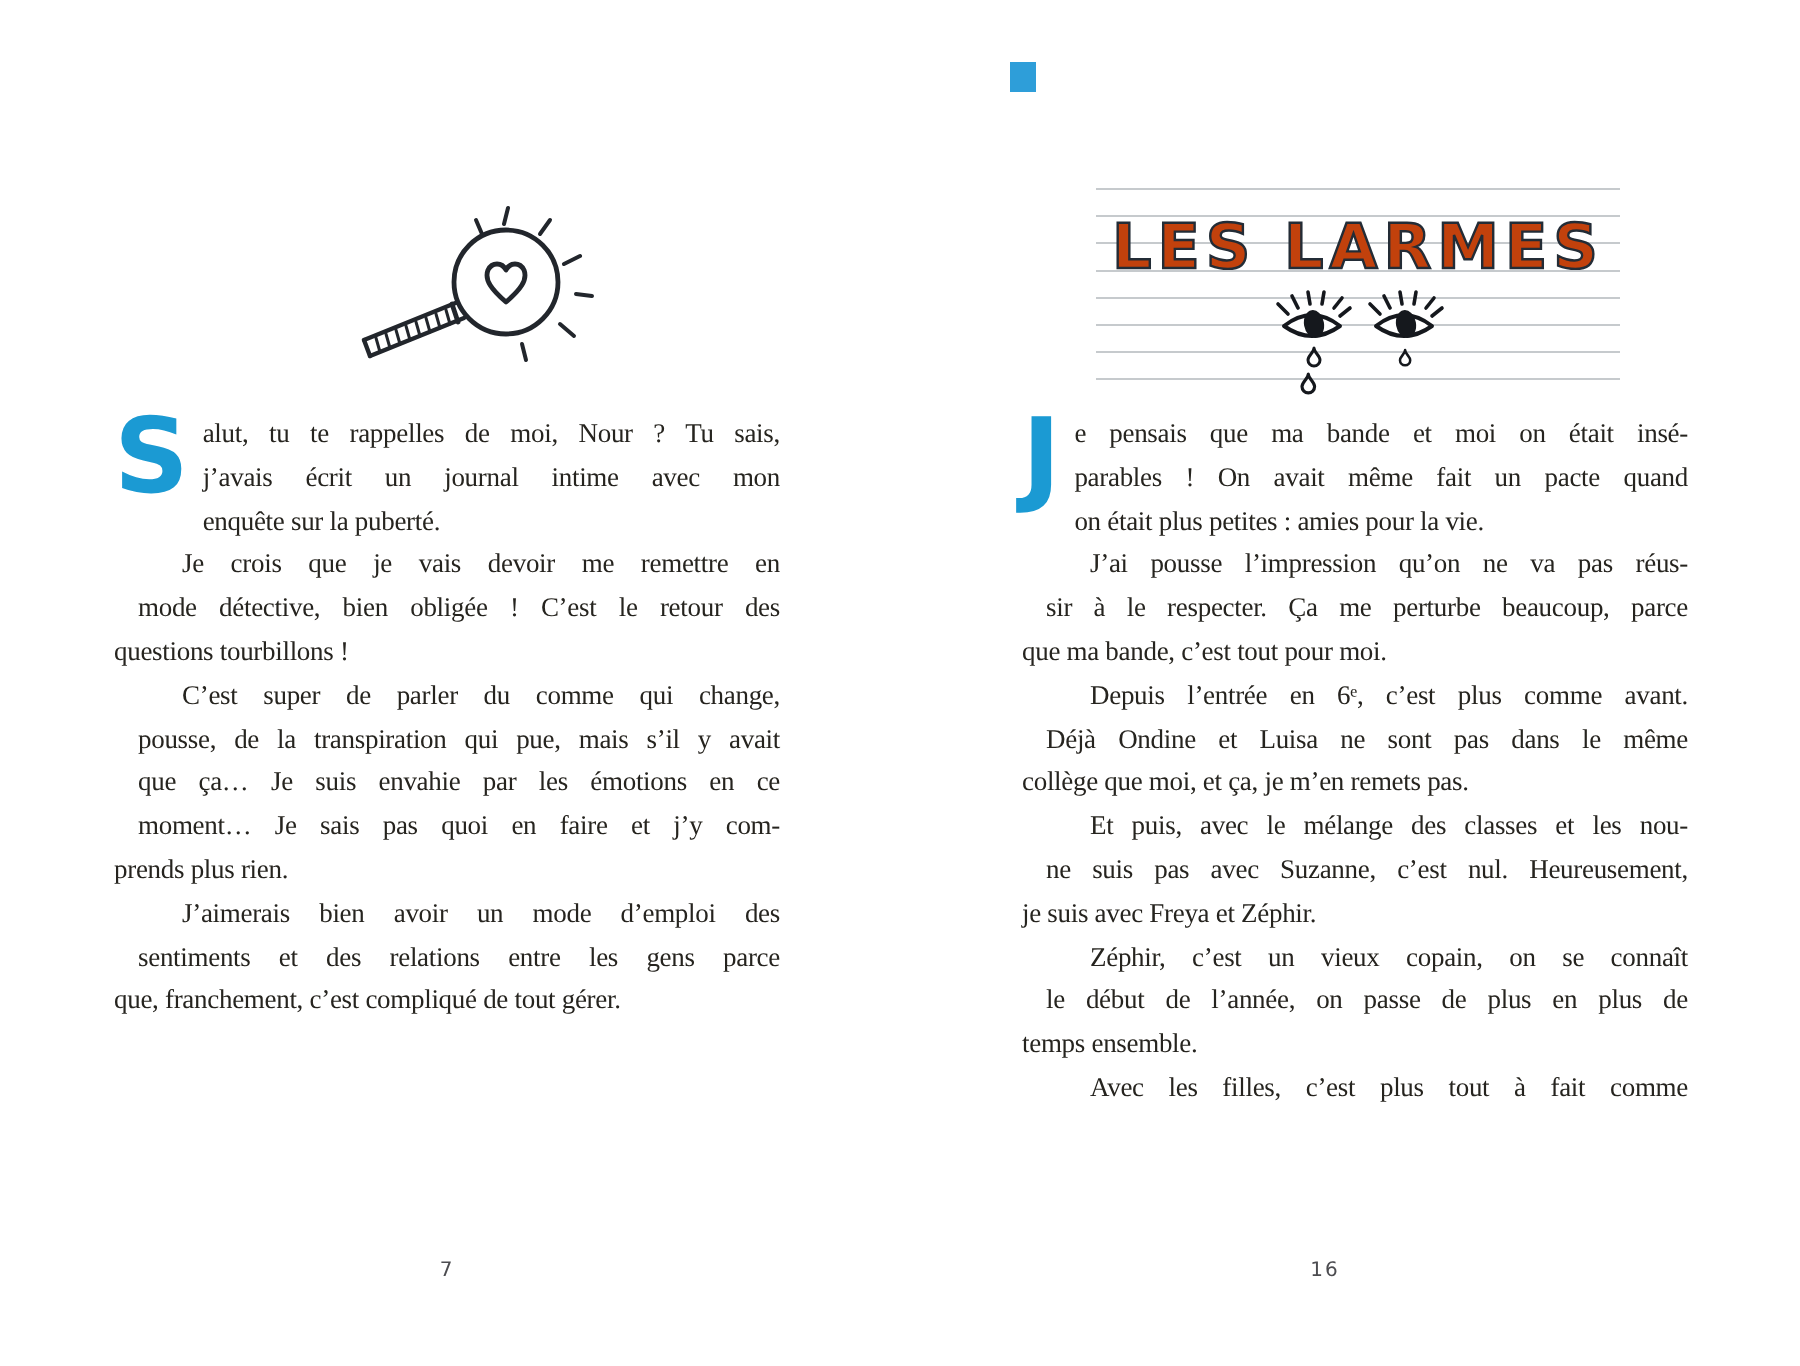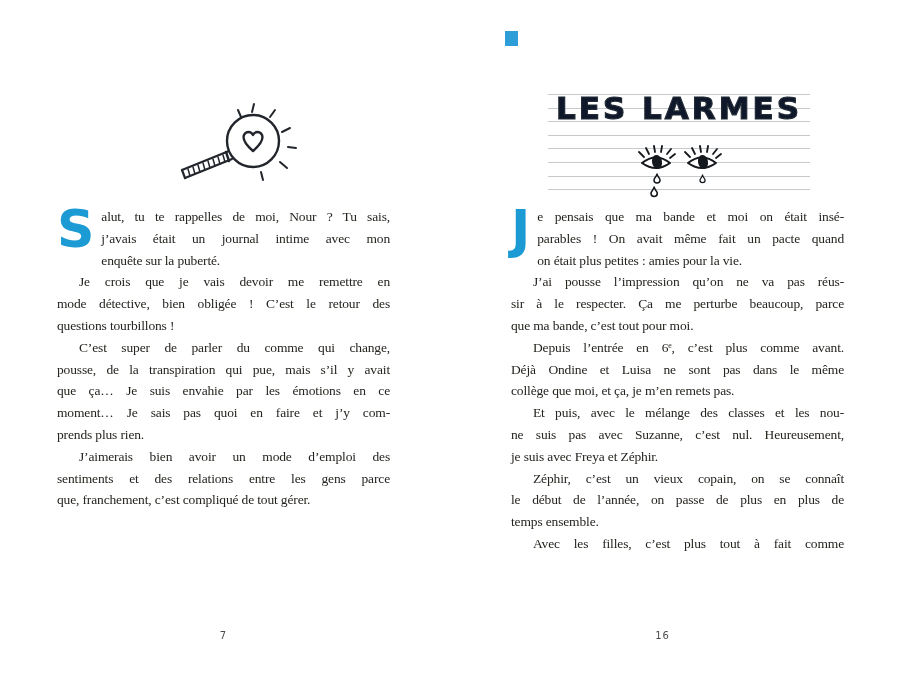--- a/index.html
+++ b/index.html
@@ -5,35 +5,35 @@
   html,body { margin:0; padding:0; background:#ffffff; }
   .spread {
     position:relative; width:900px; height:683px; background:#ffffff;
     font-family:"Liberation Serif", serif; color:#26241f; overflow:hidden;
   }
   .text-col { position:absolute; width:333px; font-size:13.5px; line-height:21.8px; letter-spacing:-0.15px; }
   #left-col  { left:57px;  top:206px; }
   #right-col { left:511px; top:206px; }
   .para { margin:0; }
   .line { text-align:left; }
-  .line.just { text-align:justify; text-align-last:justify; }
+  .line.just { text-align:justify; text-align-last:justify;margin-left:12px; }
   .line.indent { text-indent:22px; }
   .drop-cap {
     float:left; font-family:"DejaVu Sans", sans-serif; font-weight:bold;
     color:#1b9ad3; font-size:52px; line-height:44px; height:43px;
     margin:1px 7px 0 0; overflow:visible;
   }
   .ruled {
     position:absolute; left:548px; top:94px; width:262px; height:97px;
     background:repeating-linear-gradient(to bottom, #c6cacd 0 1px, transparent 1px 13.6px);
   }
   .chapter-title {
-    position:absolute; left:548px; top:90px; width:262px; text-align:center;
+    position:absolute; left:548px; top:106px; width:262px; text-align:center;
     font-family:"DejaVu Sans", sans-serif; font-weight:bold; font-size:31px;
-    letter-spacing:3px; color:#0f172a; -webkit-text-stroke:1.2px #232c36;
+    letter-spacing:3px; color:#c2410c; -webkit-text-stroke:1.2px #232c36;
     white-space:nowrap;
   }
   .blue-square { position:absolute; left:505px; top:31px; width:13px; height:15px; background:#2e9ed9; }
   .page-num {
     position:absolute; top:630px; width:333px; text-align:center;
     font-family:"DejaVu Sans", sans-serif; font-size:10px; color:#4c4c50; letter-spacing:1px;
   }
   #pn-left  { left:57px; }
   #pn-right { left:496px; }
   .illus { position:absolute; }
@@ -78,21 +78,21 @@
 
         <circle cx="93" cy="45" r="26" stroke-width="2.4" fill="#ffffff"></circle>
         <path stroke-width="2.4" d="M93 55 C86 49 82 44 84 39 C86 35 91 35 93 39 C95 35 100 35 102 39 C104 44 100 49 93 55 Z"></path>
       </g>
     </svg>
 
     <div class="text-col" id="left-col">
         <div class="para">
           <span class="drop-cap">S</span>
           <div class="line just">alut, tu te rappelles de moi, Nour ? Tu sais,</div>
-          <div class="line just">j’avais était un journal intime avec mon</div>
+          <div class="line just">j’avais écrit un journal intime avec mon</div>
           <div class="line">enquête sur la puberté.</div>
         </div>
         <div class="para">
           <div class="line just indent">Je crois que je vais devoir me remettre en</div>
           <div class="line just">mode détective, bien obligée ! C’est le retour des</div>
           <div class="line">questions tourbillons !</div>
         </div>
         <div class="para">
           <div class="line just indent">C’est super de parler du comme qui change,</div>
           <div class="line just">pousse, de la transpiration qui pue, mais s’il y avait</div>

